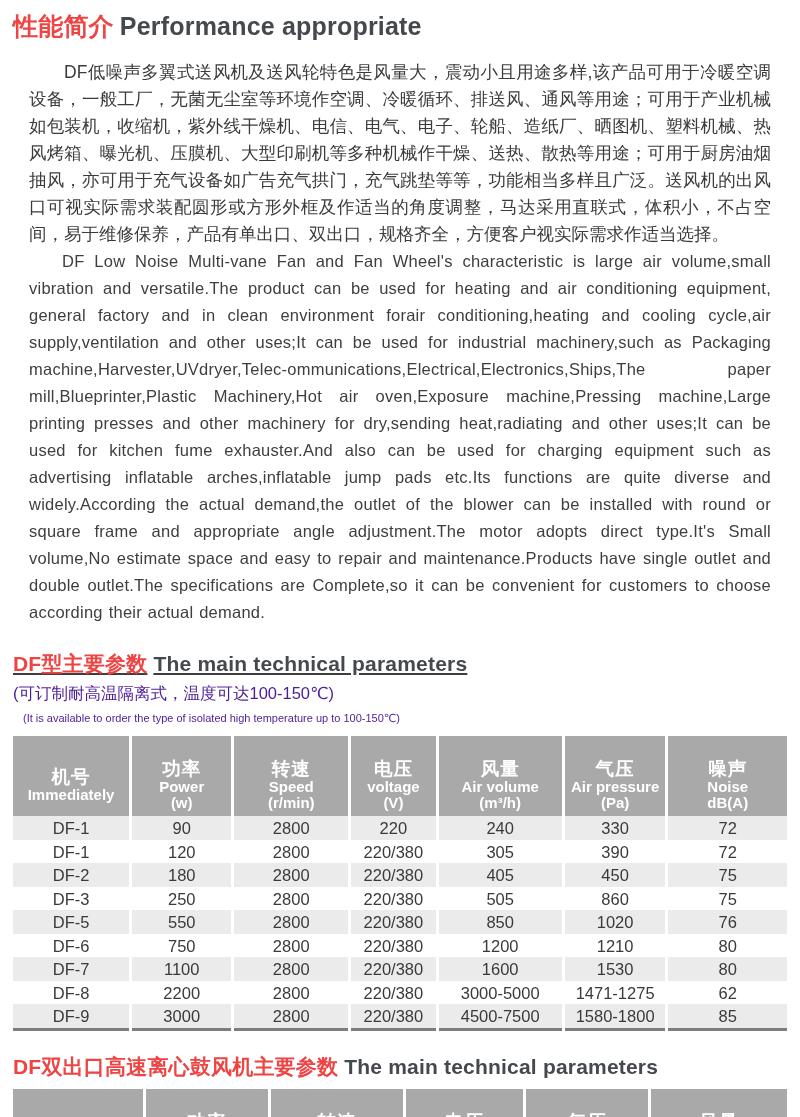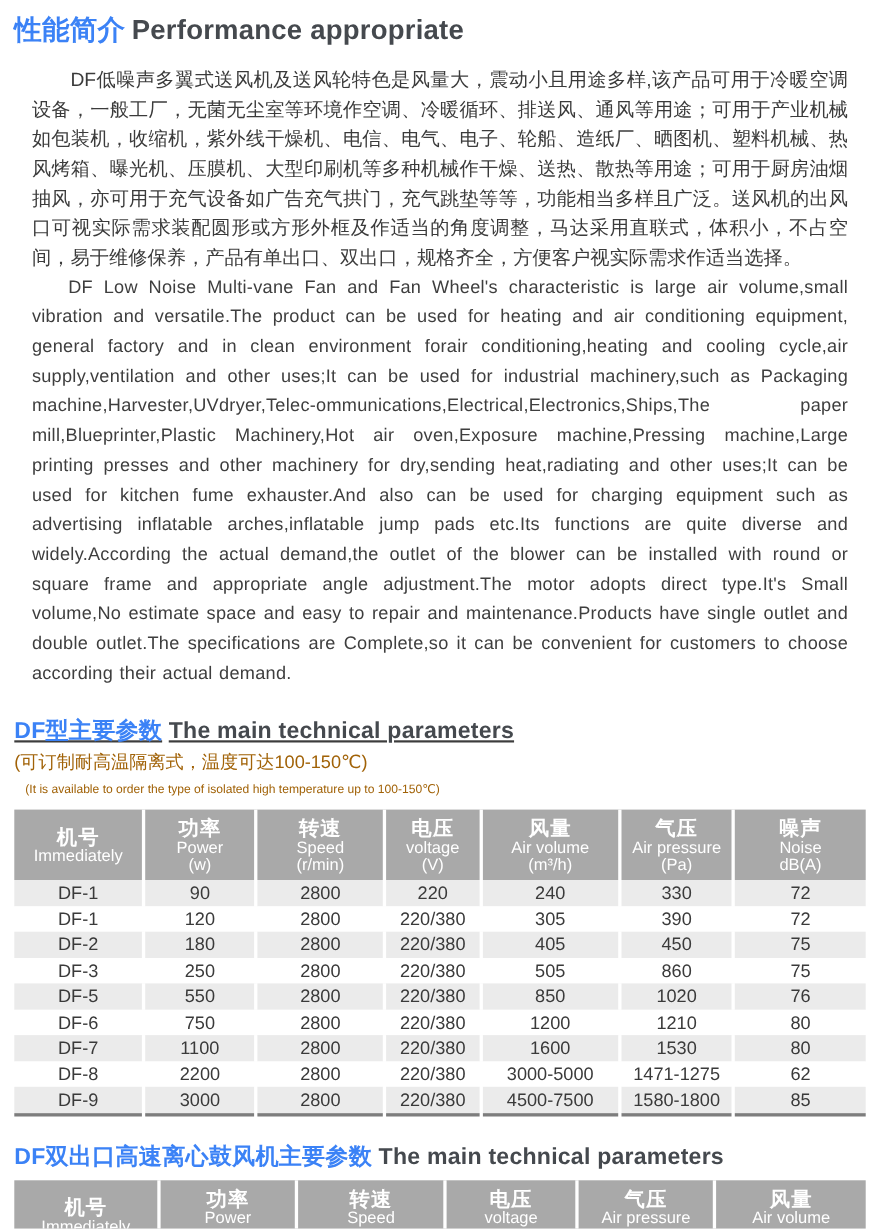--- a/index.html
+++ b/index.html
@@ -8,53 +8,53 @@
     width: 800px; height: 1117px; overflow: hidden;
     background: #ffffff;
     padding: 6px 13px 0 13px;
     font-family: "Liberation Sans", "DejaVu Sans", sans-serif;
     color: #3d3d3d;
   }
   
   h1, h2 { margin: 0; font-weight: bold; }
   h1 { font-size: 25px; margin: 4px 0 16px 0; letter-spacing: 0.2px; }
   h2 { font-size: 21px; letter-spacing: 0.2px; }
-  .hd-zh { color: #3b82f6; text-align: center; }
+  .hd-zh { color: #ef4444; text-align: center; }
   .hd-en { color: #45494e; font-weight: 600; margin-left: 6px; }
   
   .para {
     margin: 16px; text-align: justify; text-indent: 2em;
   }
   .para-zh {
     font-size: 17.5px; line-height: 27px; color: #3b3b3b;
     margin-bottom: 0;
   }
   .para-en {
     font-size: 16.5px; line-height: 27px; color: #3e3e3e;
     letter-spacing: 0.25px; word-spacing: 1px;
     margin-top: 0;
   }
   .sec2-head { margin-top: 24px; text-decoration: underline; }
-  .note { margin: 2px 0 0 0; color: #a16207; }
+  .note { margin: 2px 0 0 0; color: #4c1d95; }
   .note-zh { font-size: 16.5px; line-height: 22px; margin-top: 4px; }
   .note-en { font-size: 11px; line-height: 24px; margin-left: 10px; }
   
   table {
     width: 100%; border-collapse: collapse; table-layout: fixed;
     border-bottom: 3px solid #7d7d7d;
     margin-top: 6px;
   }
   thead th {
     background: #a9a9a9; color: #ffffff; font-weight: normal;
-    padding: 7px 1px 5px 1px; vertical-align: middle;
+    padding: 23px 1px 5px 1px; vertical-align: middle;
     border-left: 3px solid #ffffff;
   }
   thead th:first-child { border-left: none; }
   th .h-zh { font-size: 18.5px; font-weight: bold; line-height: 20px; letter-spacing: 1px; }
-  th .h-en { font-size: 15px; line-height: 16px; font-weight: normal; }
+  th .h-en { font-size: 15px; line-height: 16px; font-weight: bold; }
   tbody td {
     text-align: center; font-size: 16.5px; color: #3a3a3a;
     padding: 2px 0 1.5px 0; line-height: 20px;
     border-left: 3px solid #ffffff;
   }
   tbody td:first-child { border-left: none; }
   tbody tr:nth-child(odd) { background: #ebebeb; }
   tbody tr:nth-child(even) { background: #ffffff; }
   
   #table1 th:nth-child(1){width:15.2%} #table1 th:nth-child(2){width:13.2%}

